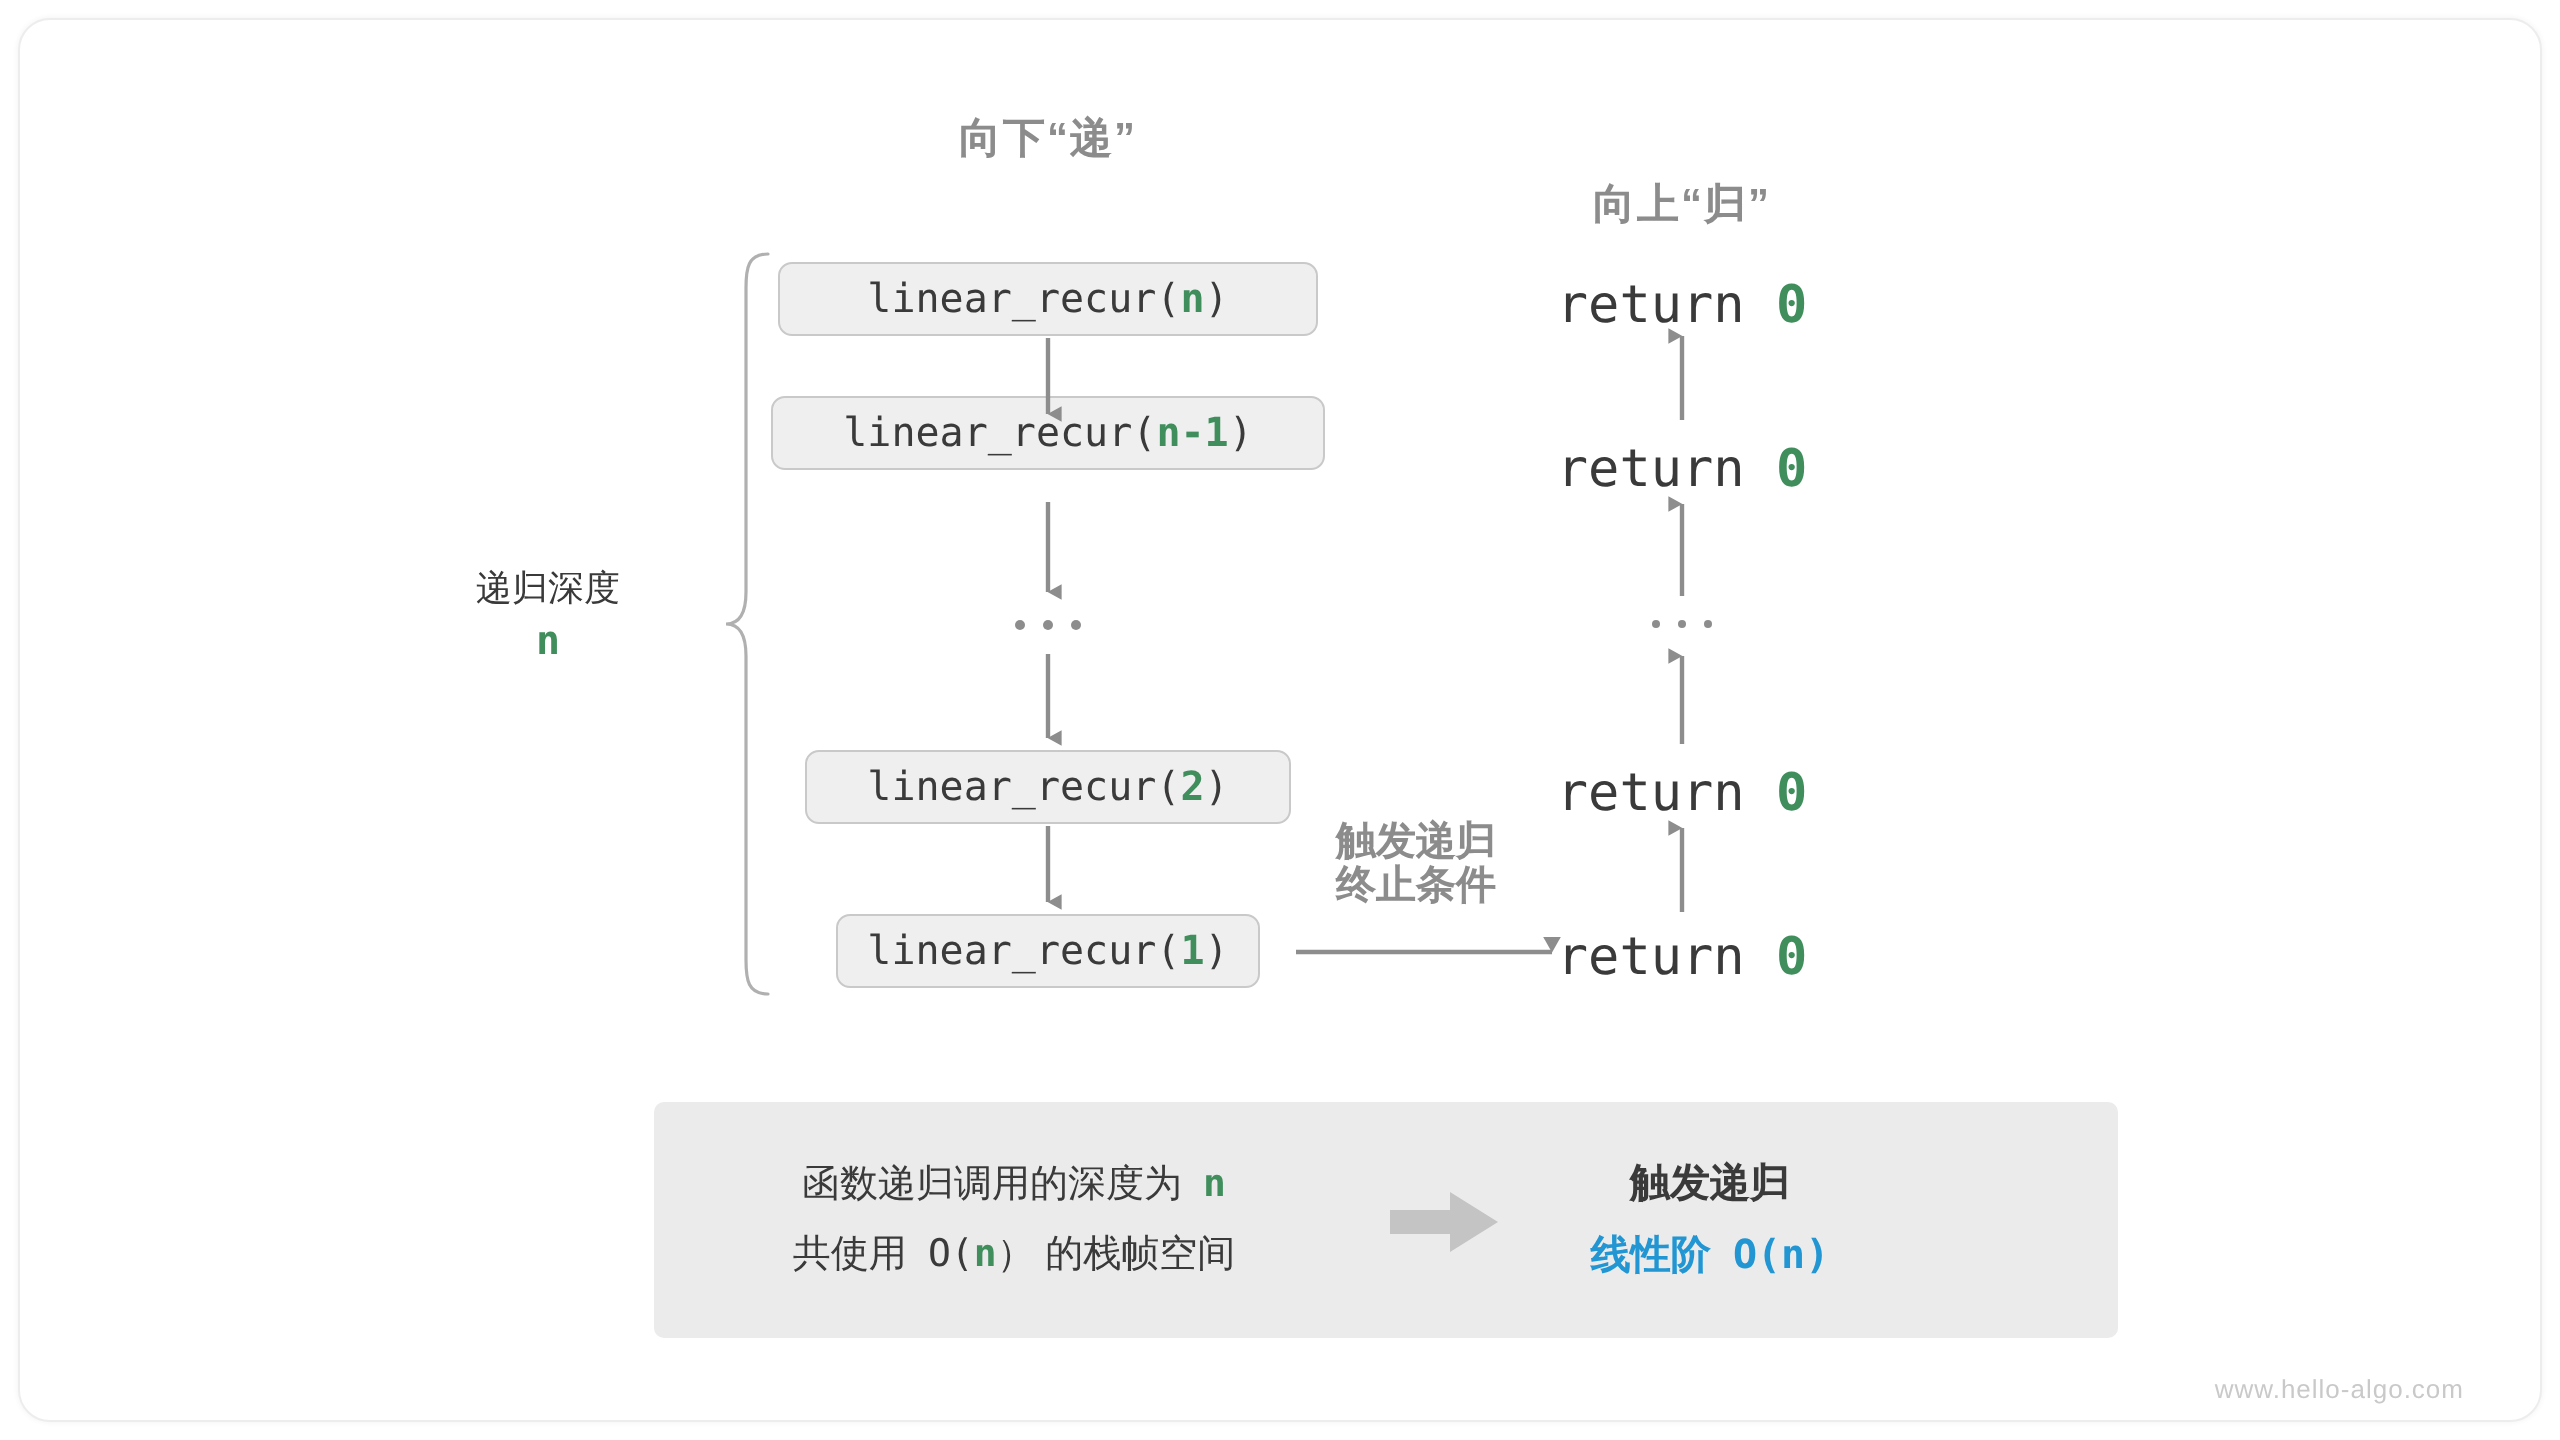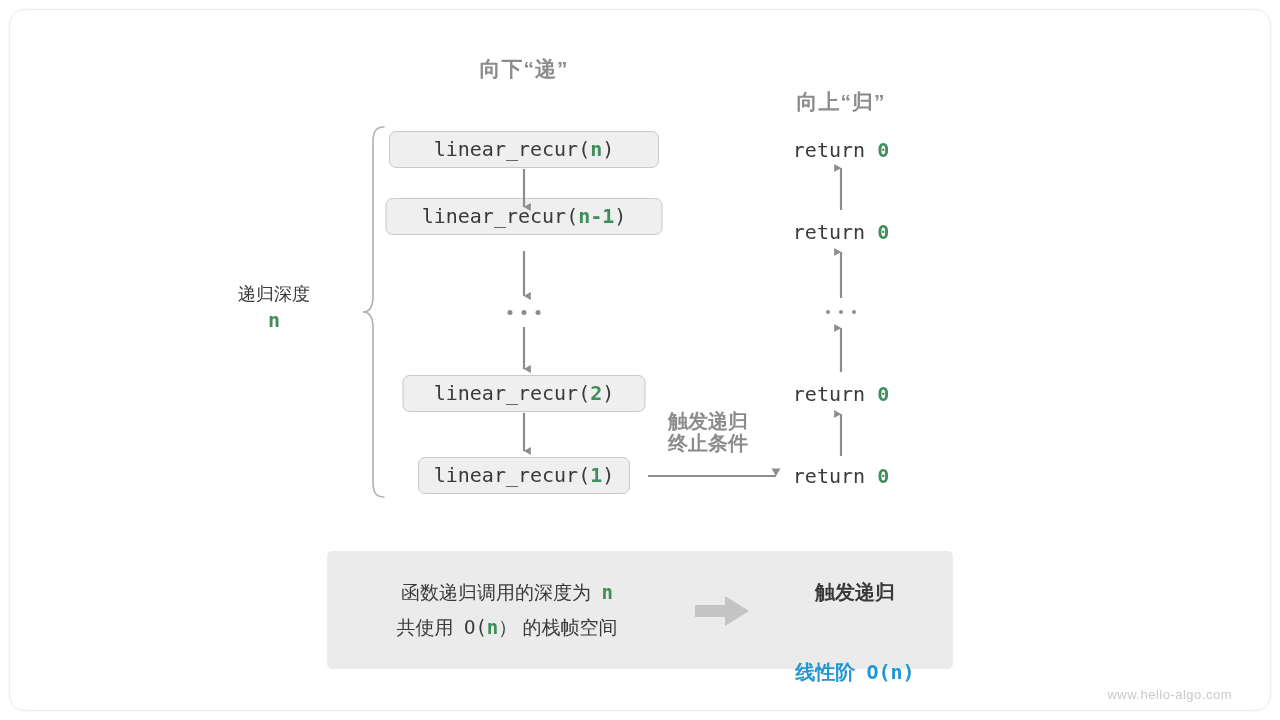--- a/index.html
+++ b/index.html
@@ -68,21 +68,21 @@
   }
   .call-box .arg {
     color: #3f8e5c;
     font-weight: bold;
   }
 
   
   .ret-label {
     position: absolute;
     font-family: "DejaVu Sans Mono", monospace;
-    font-size: 20px;
+    font-size: 26px;
     color: #3a3a3a;
     white-space: nowrap;
     transform: translateX(-50%);
     line-height: 1;
   }
   .ret-label .val {
     color: #3f8e5c;
     font-weight: bold;
   }
 
@@ -145,21 +145,21 @@
     font-weight: bold;
     color: #3f8e5c;
     line-height: 26px;
   }
 
   
   .summary {
     position: absolute;
     left: 327px;
     top: 551px;
-    width: 626px;
+    width: 732px;
     height: 118px;
     background: #ebebeb;
     border-radius: 5px;
     text-decoration: underline;
   }
   .summary-left {
     position: absolute;
     left: 0;
     top: 24px;
     width: 360px;
@@ -208,21 +208,20 @@
     white-space: nowrap;
   }
   .summary-right .value {
     display: block;
     font-size: 20px;
     font-weight: bold;
     color: #2196d3;
     line-height: 35px;
     white-space: nowrap;
     font-family: "Liberation Sans", sans-serif;
-    margin-top: 45px;
   }
   .summary-right .value .mono {
     font-family: "DejaVu Sans Mono", monospace;
   }
 
   
   .watermark {
     position: absolute;
     right: 48px;
     bottom: 18px;

